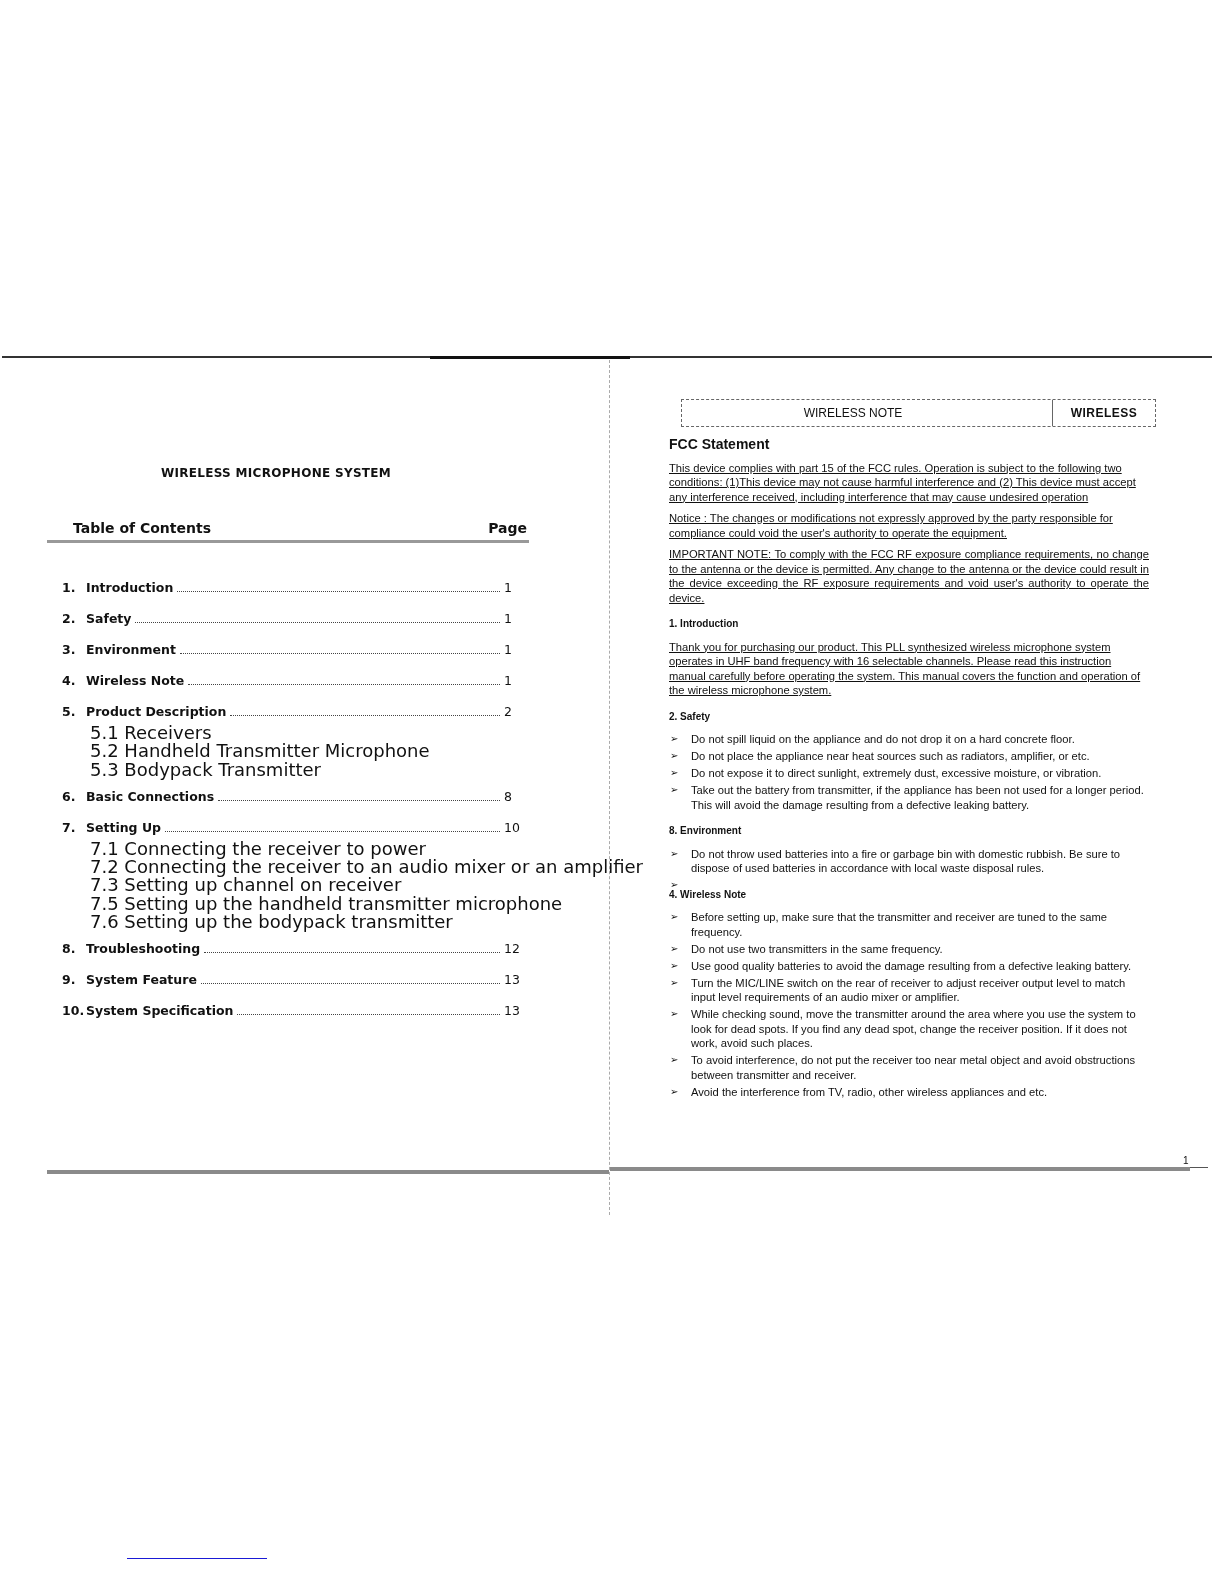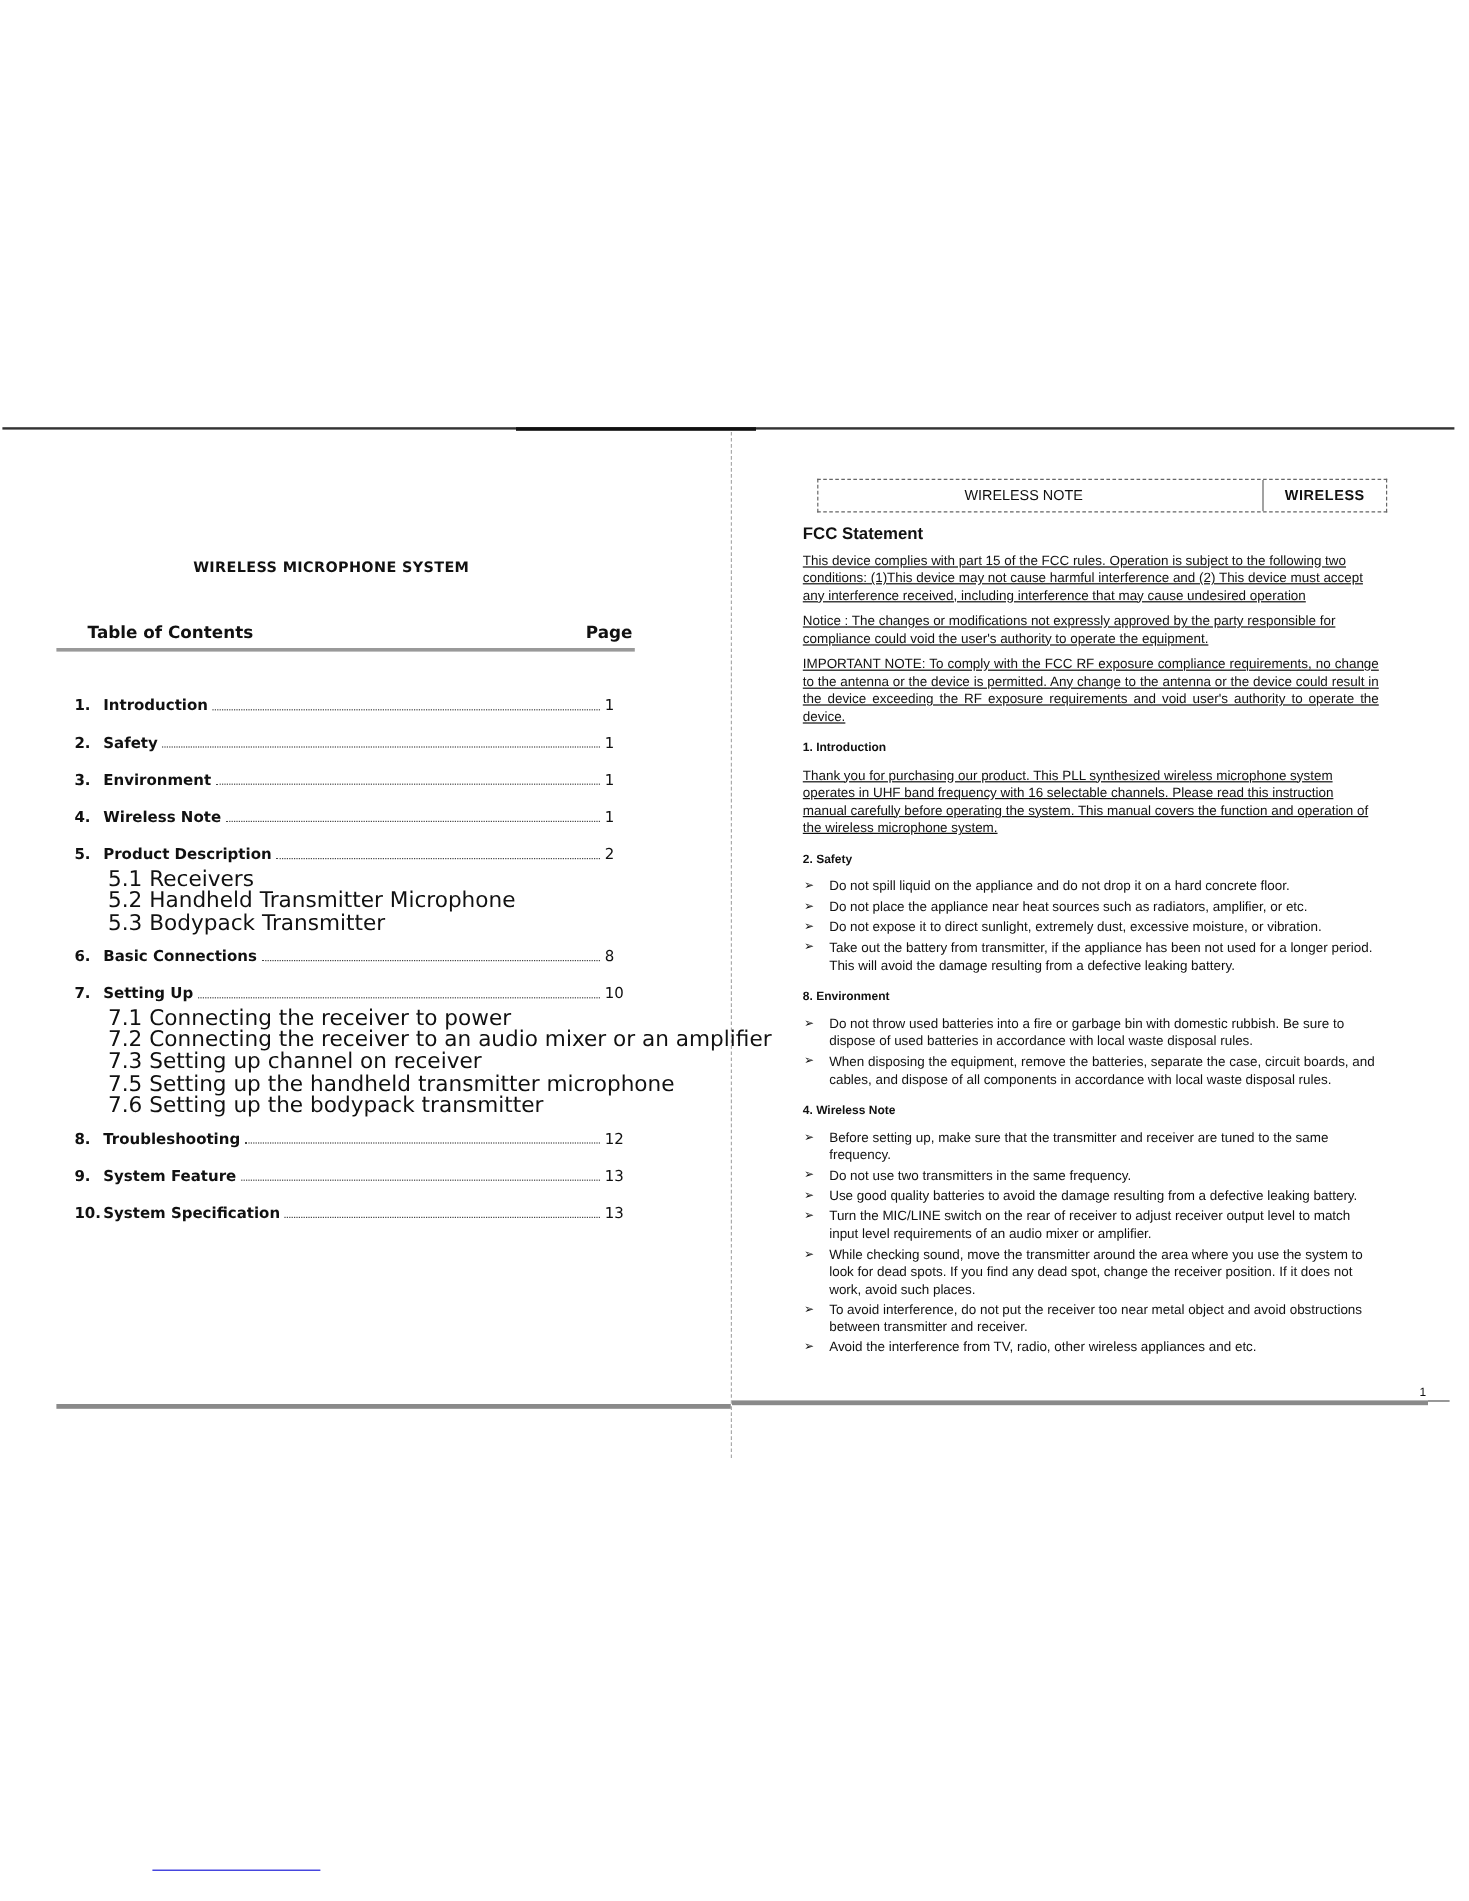--- a/index.html
+++ b/index.html
@@ -165,21 +165,21 @@
   <ul id="safety-list">
       <li><span class="bullet">➢</span><span>Do not spill liquid on the appliance and do not drop it on a hard concrete floor.</span></li>
       <li><span class="bullet">➢</span><span>Do not place the appliance near heat sources such as radiators, amplifier, or etc.</span></li>
       <li><span class="bullet">➢</span><span>Do not expose it to direct sunlight, extremely dust, excessive moisture, or vibration.</span></li>
       <li><span class="bullet">➢</span><span>Take out the battery from transmitter, if the appliance has been not used for a longer period.   This will avoid the damage resulting from a defective leaking battery.</span></li>
     </ul>
 
   <h3>8. Environment</h3>
   <ul id="env-list">
       <li><span class="bullet">➢</span><span>Do not throw used batteries into a fire or garbage bin with domestic rubbish.   Be sure to dispose of used batteries in accordance with local waste disposal rules.</span></li>
-      <li><span class="bullet">➢</span><span>When disposing the equipment, remove the batteries, separate the case, circuit boards, and cables, and dispose of all components in accordance with local waste disposal rules.</span></li>
+      <li><span class="bullet">➢</span></li>
     </ul>
 
   <h3>4. Wireless Note</h3>
   <ul id="wn-list">
       <li><span class="bullet">➢</span><span>Before setting up, make sure that the transmitter and receiver are tuned to the same frequency.</span></li>
       <li><span class="bullet">➢</span><span>Do not use two transmitters in the same frequency.</span></li>
       <li><span class="bullet">➢</span><span>Use good quality batteries to avoid the damage resulting from a defective leaking battery.</span></li>
       <li><span class="bullet">➢</span><span>Turn the MIC/LINE switch on the rear of receiver to adjust receiver output level to match input level requirements of an audio mixer or amplifier.</span></li>
       <li><span class="bullet">➢</span><span>While checking sound, move the transmitter around the area where you use the system to look for dead spots.   If you find any dead spot, change the receiver position.   If it does not work, avoid such places.</span></li>
       <li><span class="bullet">➢</span><span>To avoid interference, do not put the receiver too near metal object and avoid obstructions between transmitter and receiver.</span></li>

